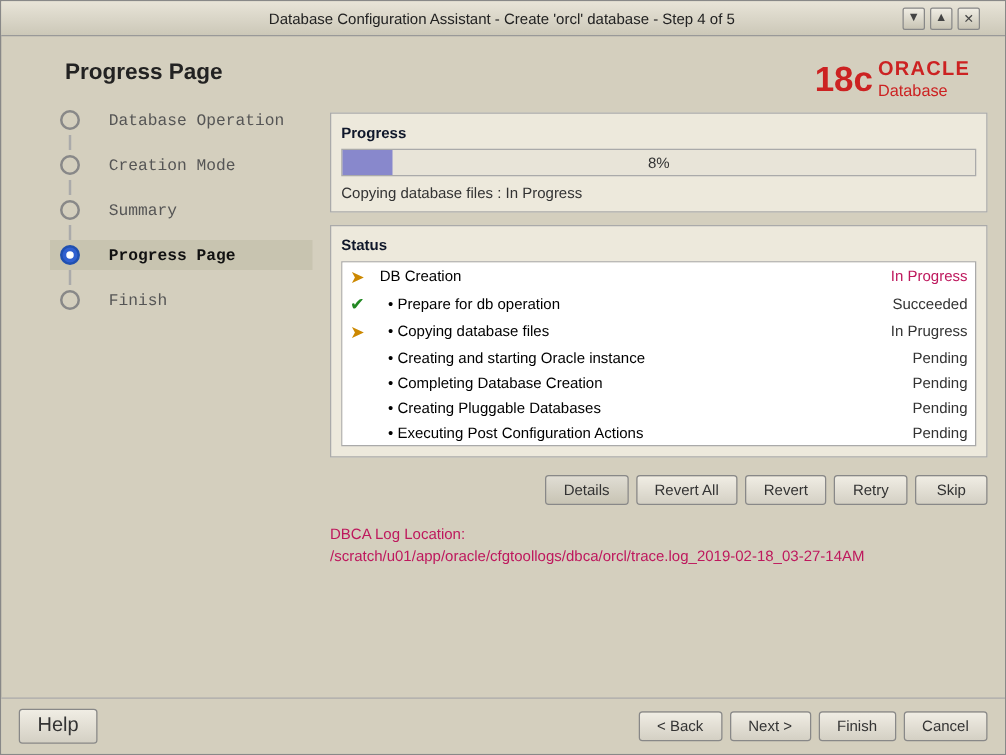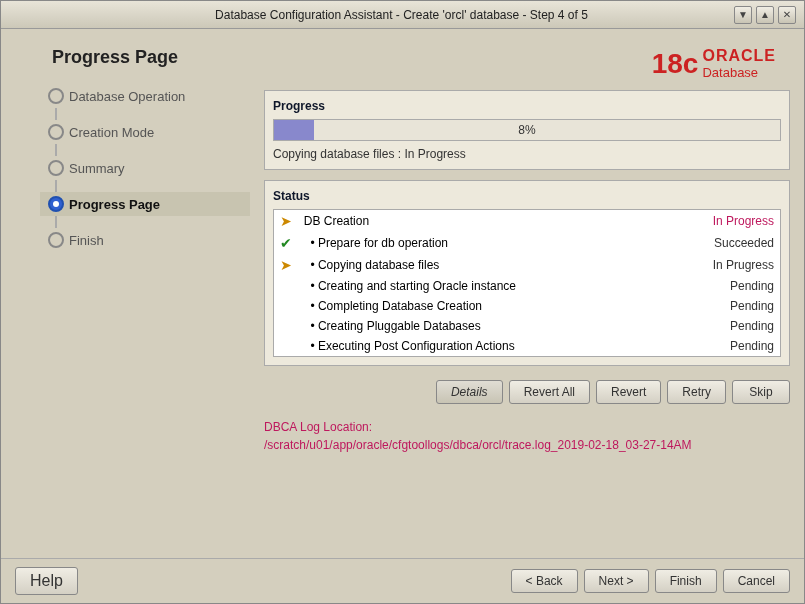--- a/index.html
+++ b/index.html
@@ -15,21 +15,21 @@
       width: 805px;
       height: 604px;
       display: flex;
       flex-direction: column;
       border: 1px solid #888;
       background: #d4cfbe;
     }
     .title-bar {
       background: linear-gradient(to bottom, #e8e4d8, #ccc8b8);
       border-bottom: 1px solid #999;
-      padding: 4px 8px;
+      padding: 4px 20px;
       display: flex;
       align-items: center;
       justify-content: space-between;
       height: 28px;
     }
     .title-bar-title {
       font-size: 12px;
       color: #222;
       flex: 1;
       text-align: center;
@@ -72,22 +72,23 @@
     }
     .nav-items {
       display: flex;
       flex-direction: column;
       gap: 0;
     }
     .nav-item {
       display: flex;
       align-items: center;
       padding: 4px 8px;
-      gap: 5px;
+      gap: 23px;
       cursor: pointer;
+      font-family: Liberation Mono, monospace;
     }
     .nav-item.active {
       background: #c8c4b0;
     }
     .nav-item-circle {
       width: 16px;
       height: 16px;
       border-radius: 50%;
       border: 2px solid #888;
       background: #d4cfbe;
@@ -224,21 +225,20 @@
       background: linear-gradient(to bottom, #f0ede4, #d4d0c4);
       border: 1px solid #888;
       border-radius: 3px;
       font-size: 12px;
       cursor: pointer;
       color: #333;
       min-width: 58px;
     }
     .btn-primary {
       background: linear-gradient(to bottom, #e0ddd4, #c8c4b4);
-      font-style: italic;
     }
     
     .log-location {
       font-size: 12px;
       color: #be185d;
       margin-top: 4px;
       line-height: 1.5;
     }
     
     .bottom-bar {

